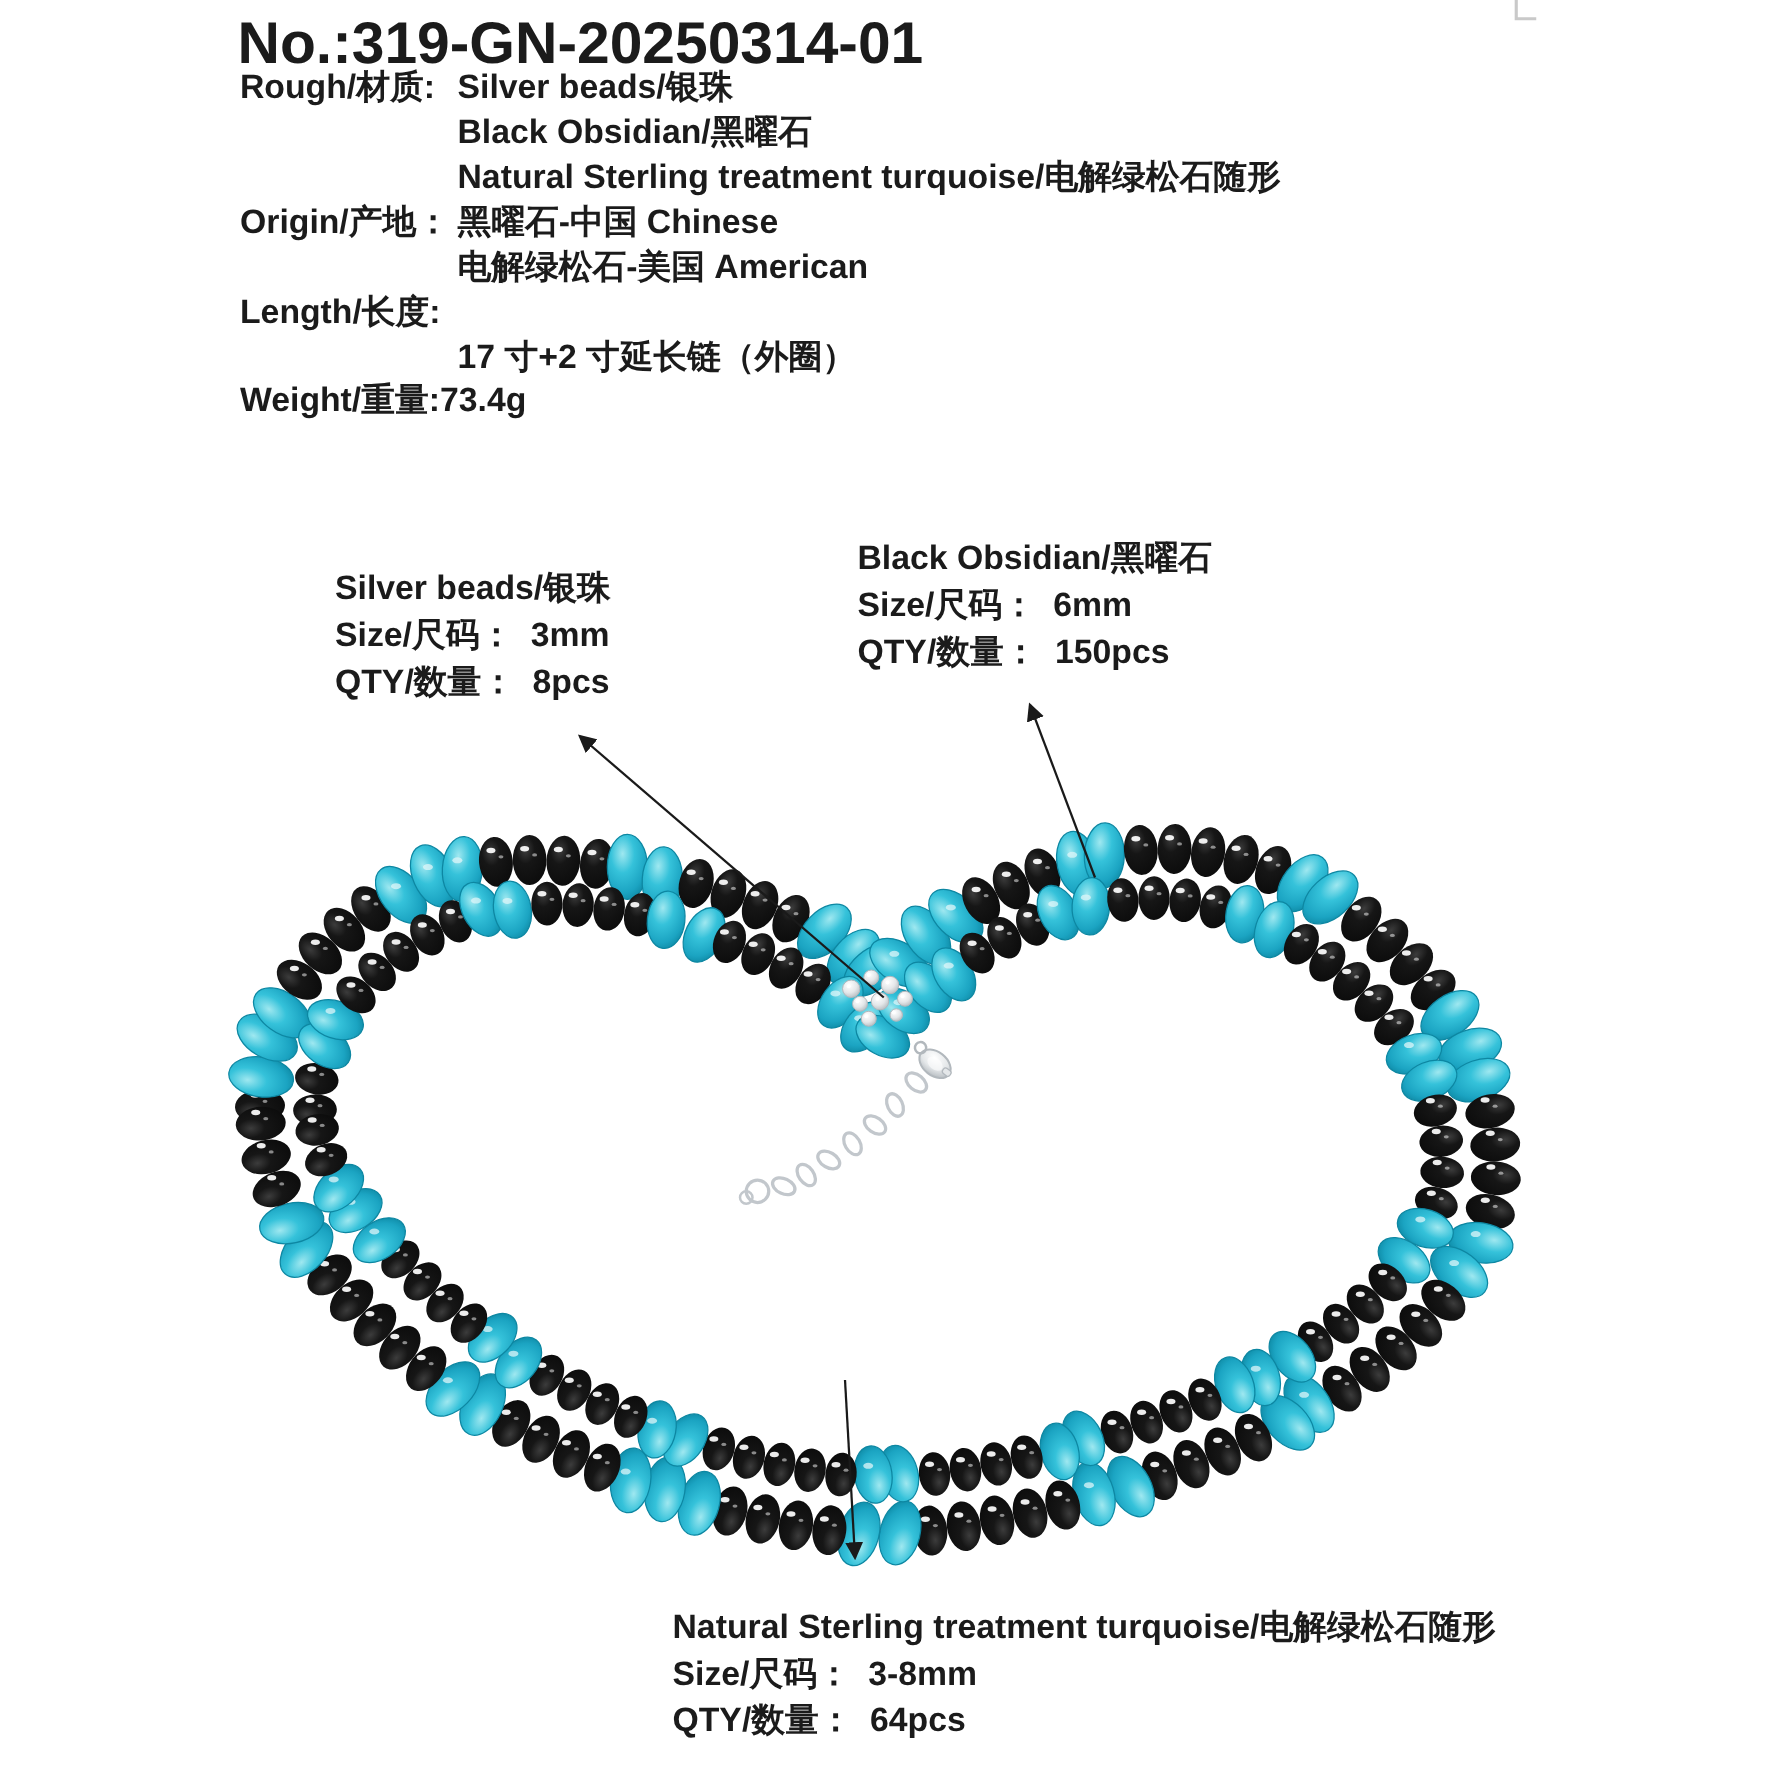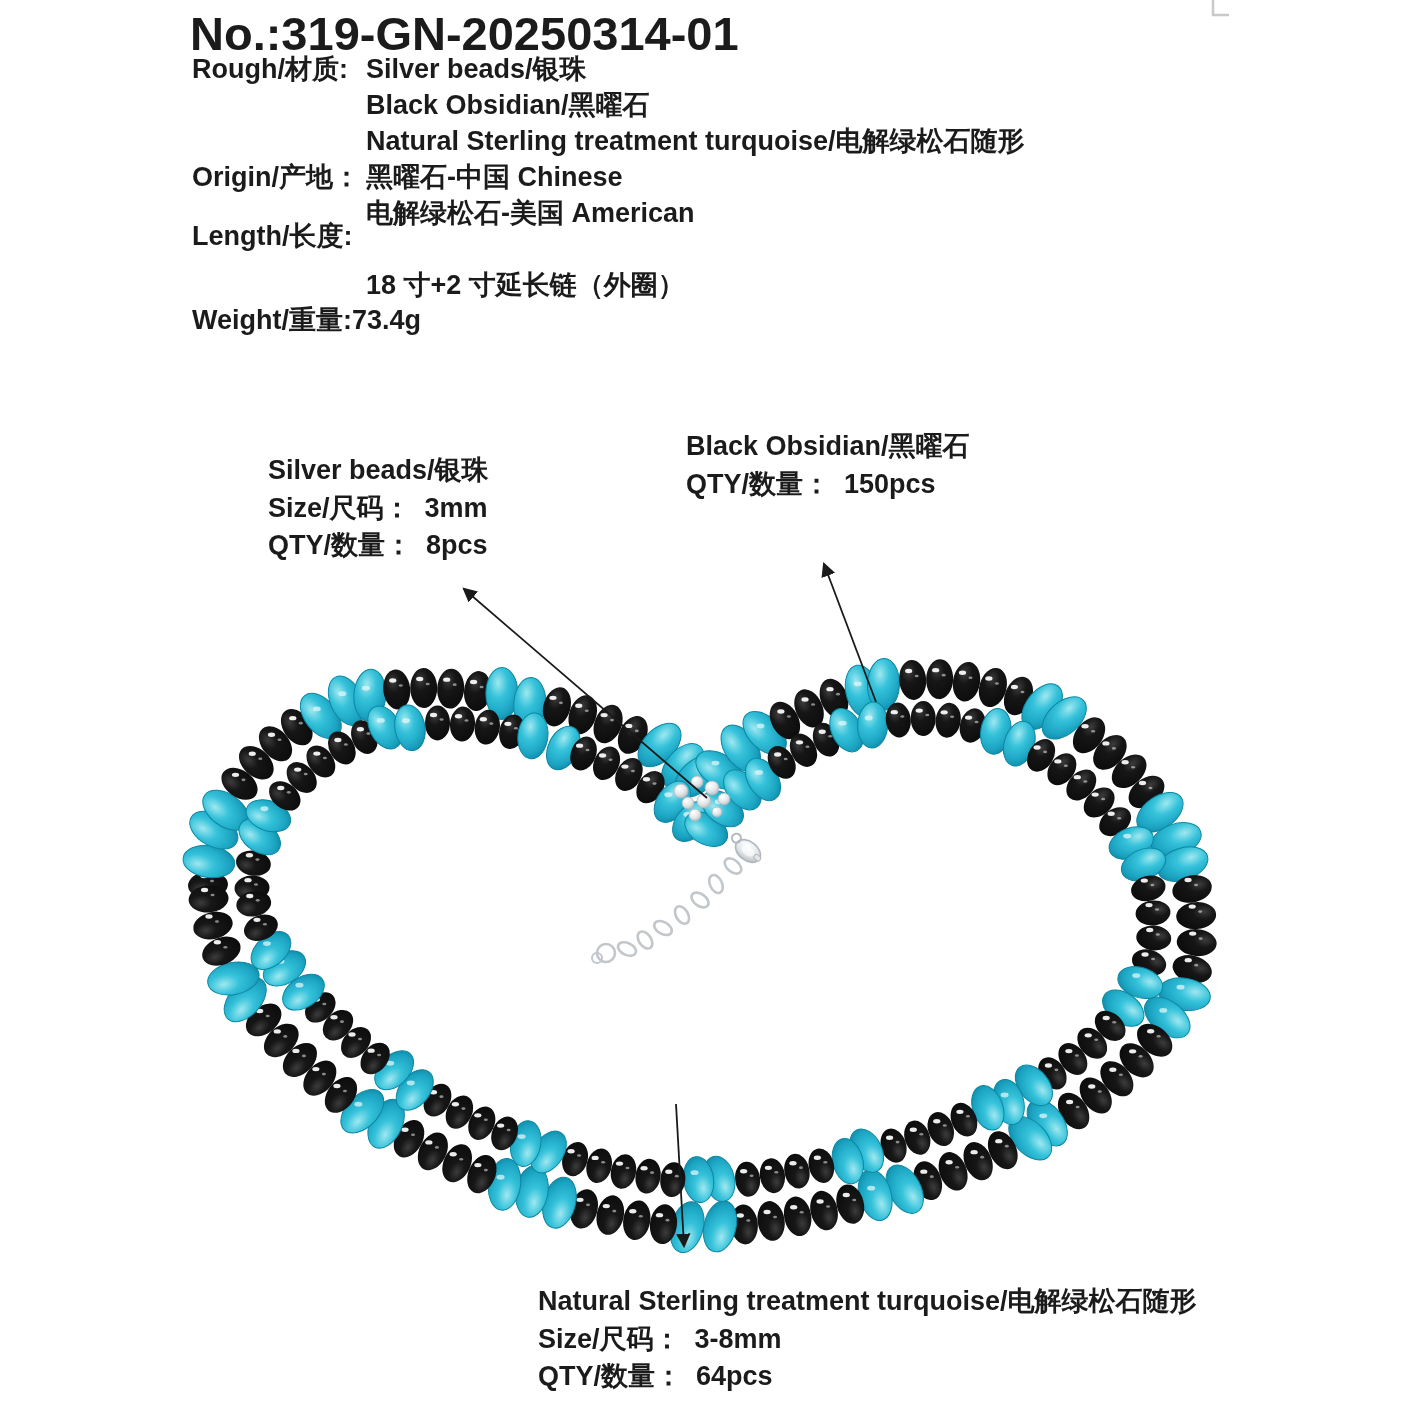--- a/index.html
+++ b/index.html
@@ -45,45 +45,48 @@
 
 <div class="spec-line" style="top:160px">
   <span class="spec-label">Origin/产地：</span>
   <span class="spec-val">黑曜石-中国 Chinese</span>
 </div>
 <div class="spec-line" style="top:196px">
   <span class="spec-label"></span>
   <span class="spec-val">电解绿松石-美国 American</span>
 </div>
 
-<div class="spec-line" style="top:219px">
+<div class="spec-line" style="top:232px">
   <span class="spec-label">Length/长度:</span>
 </div>
 <div class="spec-line" style="top:268px">
   <span class="spec-label"></span>
-  <span class="spec-val">18 寸+2 寸延长链（外圈）</span>
+  <span class="spec-val">17 寸+2 寸延长链（外圈）</span>
 </div>
 
 <div class="spec-line" style="top:303px">
   <span class="spec-label auto">Weight/重量:</span>
   <span class="spec-val">73.4g</span>
 </div>
 
 <div class="callout" style="left:268px;top:452px">
   <span class="c-line">Silver beads/银珠</span>
   <span class="c-line">
     <span>Size/尺码：</span><span class="c-val">3mm</span>
   </span>
   <span class="c-line">
     <span>QTY/数量：</span><span class="c-val">8pcs</span>
   </span>
 </div>
 
 <div class="callout" style="left:686px;top:428px">
   <span class="c-line">Black Obsidian/黑曜石</span>
+  <span class="c-line">
+    <span>Size/尺码：</span><span class="c-val">6mm</span>
+  </span>
   <span class="c-line">
     <span>QTY/数量：</span><span class="c-val">150pcs</span>
   </span>
 </div>
 
 <div class="callout" style="left:538px;top:1283px">
   <span class="c-line">Natural Sterling treatment turquoise/电解绿松石随形</span>
   <span class="c-line">
     <span>Size/尺码：</span><span class="c-val">3-8mm</span>
   </span>

